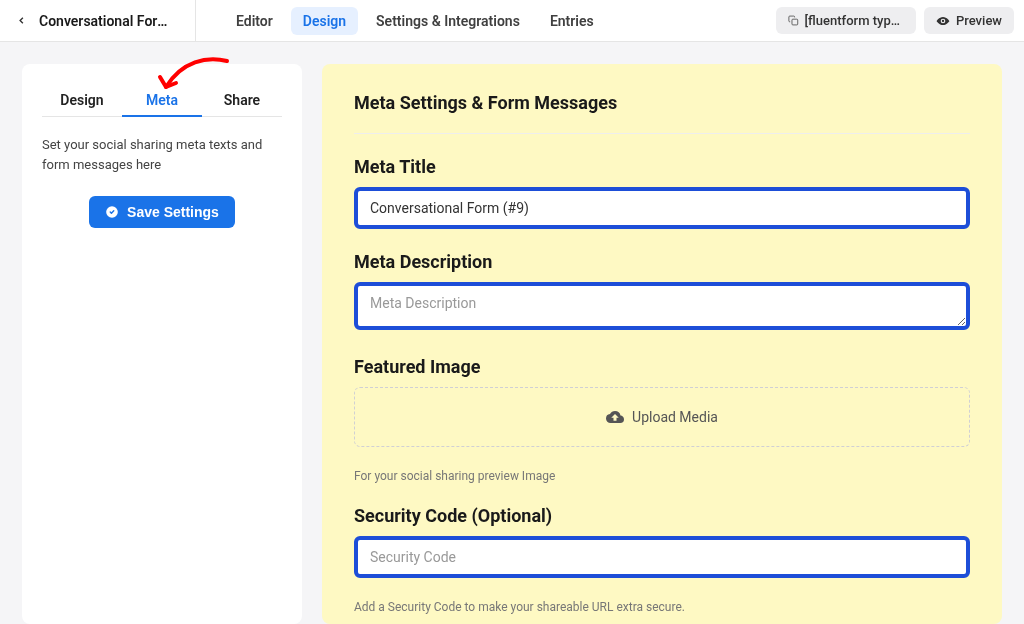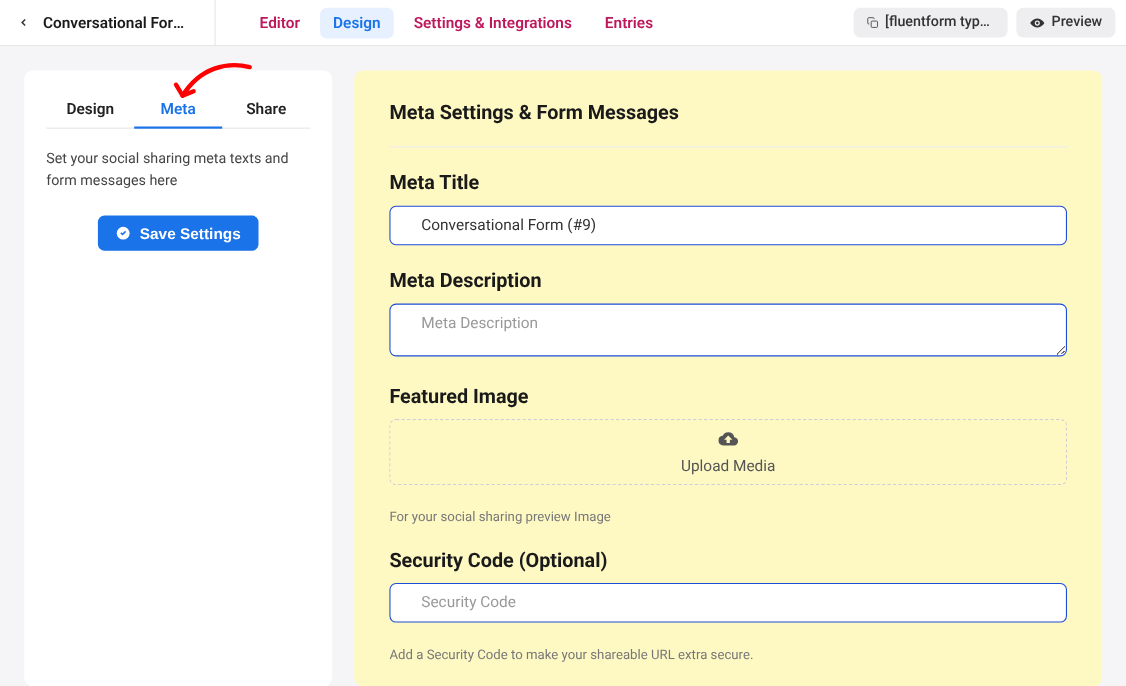--- a/index.html
+++ b/index.html
@@ -44,21 +44,21 @@
       display: flex;
       gap: 6px;
       margin-left: 28px;
     }
     .topnav-item {
       padding: 6px 12px;
       font-size: 14px;
       font-weight: 600;
       border-radius: 6px;
       cursor: pointer;
-      color: #be185d;
+      color: #404040;
     }
     .topnav-item.active {
       background: #e6f0ff;
       color: #1a73e8;
     }
     .topbar-right {
       margin-left: auto;
       display: flex;
       gap: 8px;
     }
@@ -158,43 +158,42 @@
     }
     .field-group { margin-bottom: 22px; }
     .field-label {
       font-size: 18px;
       font-weight: 700;
       display: block;
       margin-bottom: 10px;
     }
     .text-input, .textarea {
       width: 100%;
-      border: 1px solid #1d4ed8;
-      border-radius: 6px;
-      padding: 9px 28px;
+      border: 4px solid #1d4ed8;
+      border-radius: 6px;
+      padding: 9px 12px;
       font-size: 14px;
       color: #333;
       font-family: inherit;
       background: #fff;
     }
     .textarea { resize: vertical; height: 48px; }
     .text-input::placeholder, .textarea::placeholder { color: #999; }
     .upload-box {
       border: 1px dashed #d0d0d4;
       border-radius: 6px;
       height: 60px;
       display: flex;
       align-items: center;
       justify-content: center;
       gap: 8px;
       cursor: pointer;
       color: #555;
       font-size: 14px;
       margin-bottom: 10px;
-      flex-direction: column;
     }
     .helper {
       font-size: 12px;
       color: #777;
       margin-top: 22px;
     }
     .section-title {
       font-size: 16px;
       font-weight: 400;
       margin: 28px 0 18px;

